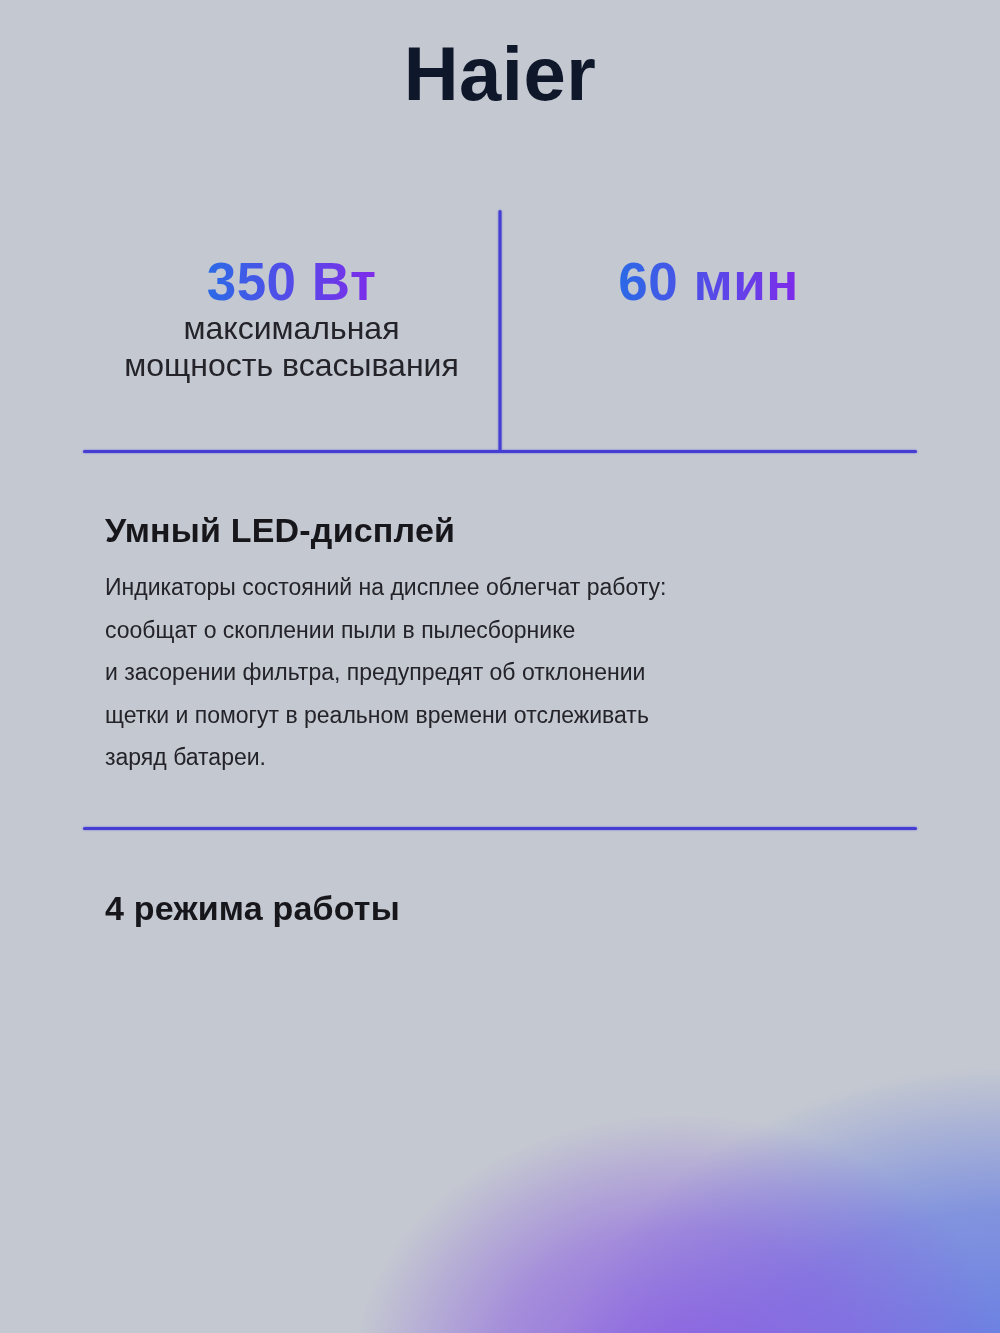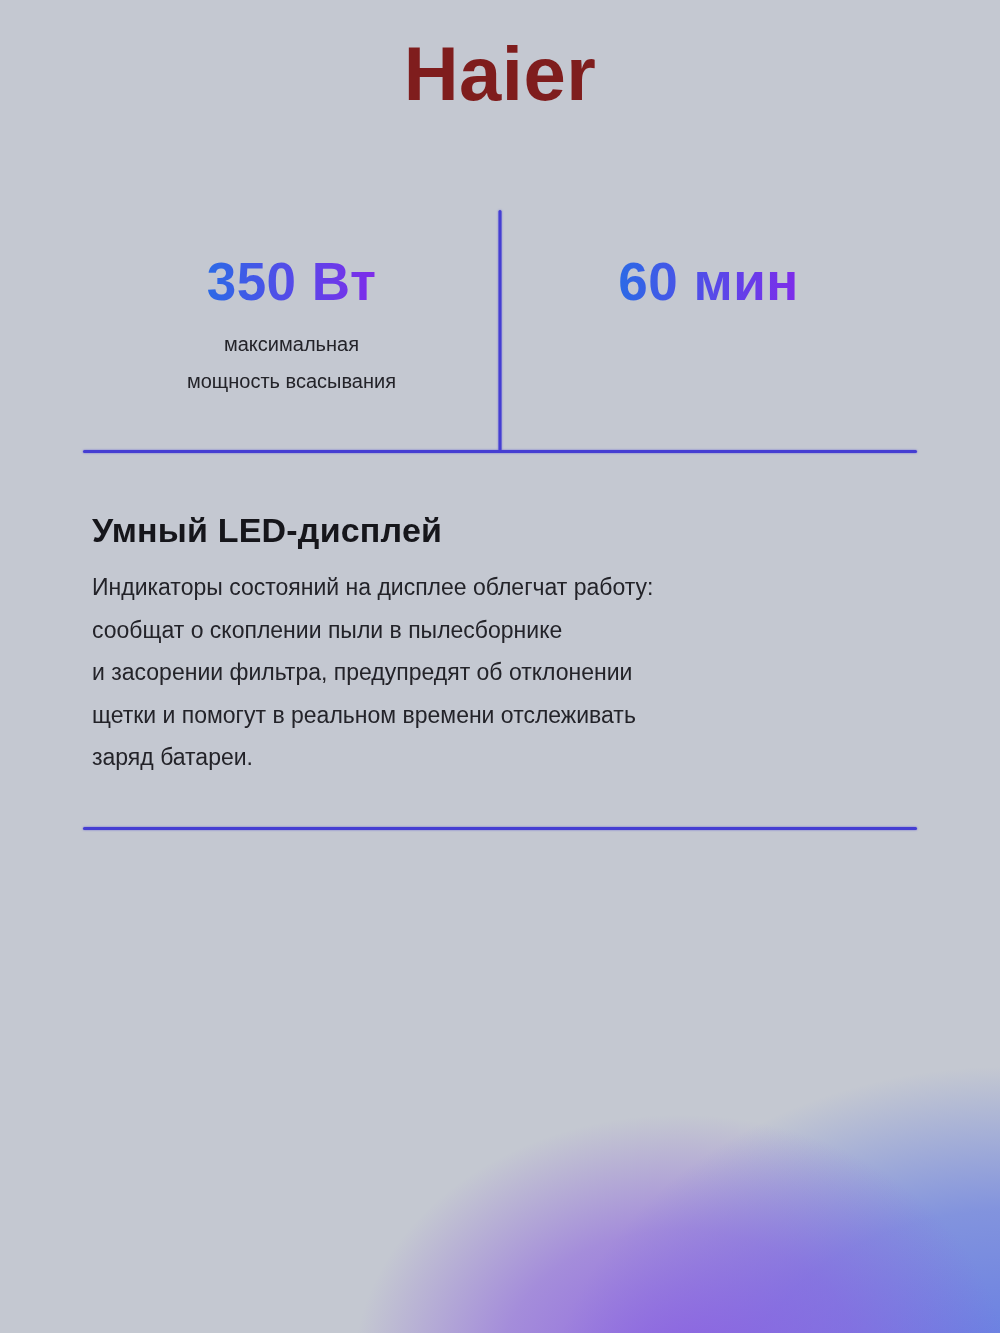--- a/index.html
+++ b/index.html
@@ -18,21 +18,21 @@
   }
 
   .logo {
     position: absolute;
     top: 28px; left: 0; right: 0;
     text-align: center;
     font-size: 76px;
     line-height: 92px;
     font-weight: 700;
     letter-spacing: 0.5px;
-    color: #7f1d1d;
+    color: #0f172a;
   }
 
   .stats {
     position: absolute;
     top: 210px; left: 83px;
     width: 834px; height: 241px;
     display: flex;
   }
   .stat { width: 50%; text-align: center; }
   .stat-value {
@@ -41,22 +41,22 @@
     line-height: 56px;
     font-weight: 700;
     letter-spacing: 0.5px;
     display: inline-block;
     background-image: linear-gradient(90deg, var(--stat-gradient-start, #2b6ae6) 0%, var(--stat-gradient-end, #7f2bea) 100%);
     -webkit-background-clip: text;
     background-clip: text;
     color: transparent;
   }
   .stat-label {
-    margin-top: 16px;
-    font-size: 20px;
+    margin-top: 0;
+    font-size: 32px;
     line-height: 37px;
     color: var(--body-text, #232329);
     white-space: pre-line;
   }
 
   .v-divider {
     position: absolute;
     left: 50%;
     top: 0; bottom: 0;
     width: 3px;
@@ -70,21 +70,21 @@
     left: 83px;
     width: 834px;
     height: 3px;
     background: var(--divider, #453ed2);
     border-radius: 2px;
     box-shadow: 0 0 2px rgba(84, 76, 219, 0.8);
   }
   #divider-1 { top: 450px; }
   #divider-2 { top: 827px; }
 
-  .section { position: absolute; left: 92px; width: 812px; }
+  .section { position: absolute; left: 105px; width: 812px; }
   #section-1 { top: 508px; }
   #section-2 { top: 886px; }
   .section h2 {
     margin: 0;
     font-size: 34px;
     line-height: 44px;
     font-weight: 700;
     letter-spacing: 0.2px;
     color: var(--heading-text, #16161b);
   }
@@ -120,13 +120,14 @@
   <p>Индикаторы состояний на дисплее облегчат работу:
 сообщат о скоплении пыли в пылесборнике
 и засорении фильтра, предупредят об отклонении
 щетки и помогут в реальном времени отслеживать
 заряд батареи.</p>
 </div>
 
 <div class="h-divider" id="divider-2"></div>
 
 <div class="section" id="section-2">
+  <h2>4 режима работы</h2>
 </div>
 
 </body></html>

